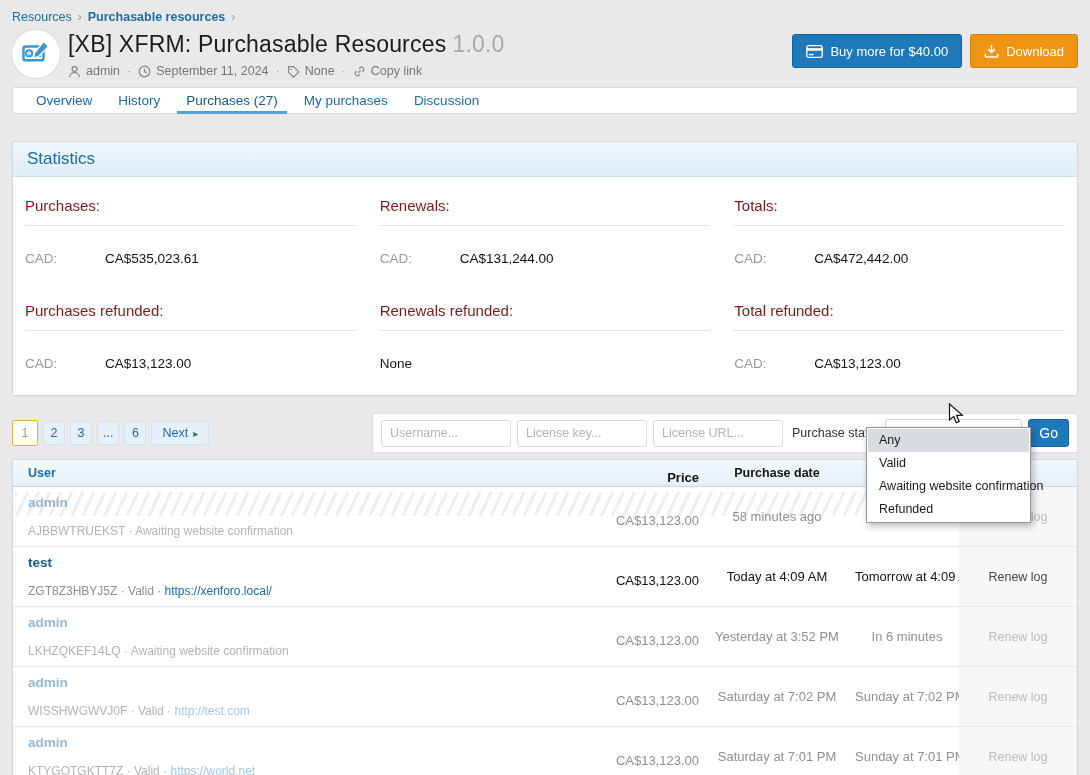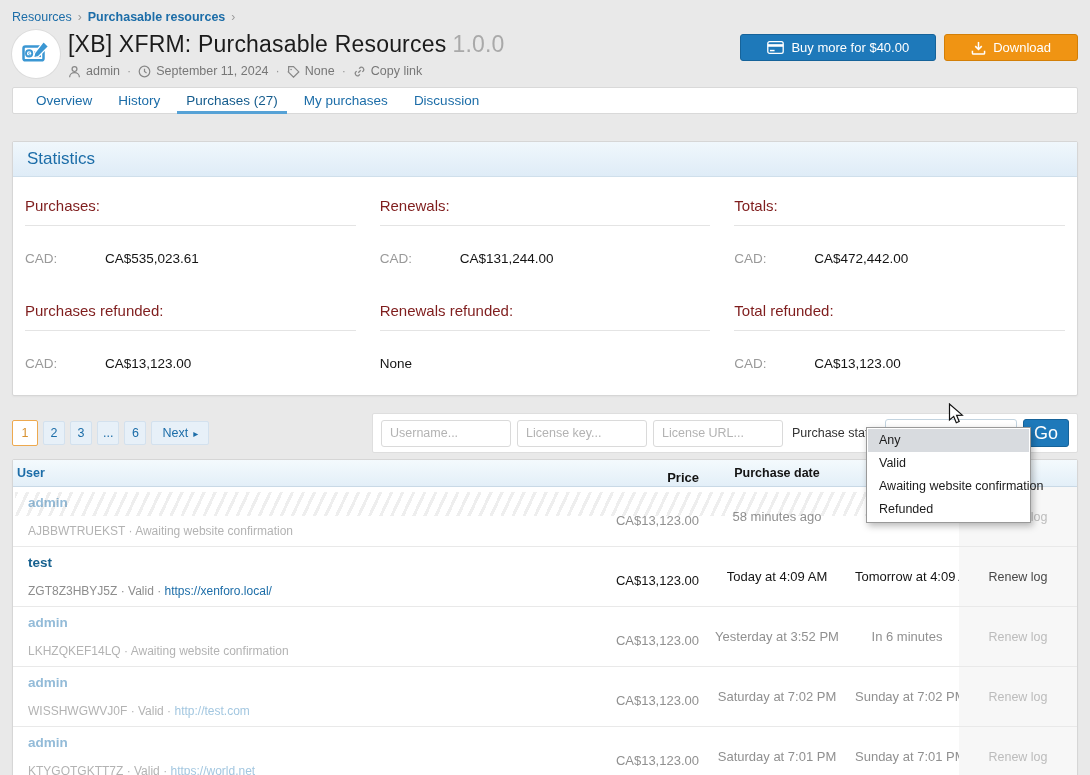--- a/index.html
+++ b/index.html
@@ -24,21 +24,21 @@
   .avatar { width:48px; height:48px; border-radius:50%; background:#fff; box-shadow:0 0 0 1px rgba(0,0,0,.06);
             display:flex; align-items:center; justify-content:center; flex:0 0 48px; margin-right:8px; }
   .title-wrap { flex:1; padding-top:1px; }
   .res-title { font-size:23px; color:#1b1b1b; letter-spacing:.2px; }
   .res-title .ver { color:#a9a9a9; margin-left:6px; }
   .meta { margin-top:6px; color:#777; font-size:12.5px; display:flex; align-items:center; gap:5px; }
   .meta .micon { display:inline-flex; vertical-align:middle; }
   .meta .dot { color:#999; margin:0 2px; }
   .hdr-buttons { display:flex; gap:8px; padding-top:4px; }
   .btn { display:inline-flex; align-items:center; gap:7px; border:none; border-radius:3px;
-         color:#fff; font-size:13px; padding:0 26px; height:27px; cursor:pointer; font-family:inherit; }
+         color:#fff; font-size:13px; padding:0 13px; height:34px; cursor:pointer; font-family:inherit; }
   .btn-blue { background:#1e79ba; border:1px solid #16639a; }
   .btn-orange { background:#f09413; border:1px solid #d37f07; }
 
   
   .tabbar { margin-top:9px; background:#fff; border:1px solid #d9d9d9; border-radius:2px;
             padding:0 10px; display:flex; height:27px; align-items:stretch; }
   .tab { color:#1c6da8; padding:0 13px; display:flex; align-items:center; cursor:pointer; position:relative; font-size:13.5px; }
   .tab.active { color:#155c8d; }
   .tab.active::after { content:""; position:absolute; left:4px; right:4px; bottom:-1px; height:3px; background:#56a2d6; }
 
@@ -66,28 +66,28 @@
   .filter-row { margin-top:17px; display:flex; align-items:center; }
   .filter-panel { margin-left:auto; width:706px; background:#fff; border:1px solid #dedede; border-radius:2px;
                   height:40px; display:flex; align-items:center; padding:0 8px; gap:6px; }
   .tin { width:130px; height:27px; border:1px solid #dadada; border-radius:3px; padding:0 8px;
          font-size:12.5px; color:#555; font-family:inherit; background:#fff; }
   .tin::placeholder { color:#b3b3b3; }
   .ps-label { color:#333; margin-left:3px; white-space:nowrap; font-size:12.5px; }
   .fake-select { width:163px; height:28px; border:1px solid #c3d4e0; border-radius:3px; background:#fff;
                  display:flex; align-items:center; padding:0 7px; cursor:pointer; color:#222; }
   .fake-select .sp { margin-left:auto; display:flex; flex-direction:column; line-height:5px; font-size:7px; color:#444; }
-  .btn-go { height:28px; padding:0 10px; font-size:18px; }
+  .btn-go { height:28px; padding:0 10px; font-size:14px; }
 
   
   .ptable { margin-top:6px; position:relative; }
   .t-hd, .t-row { display:grid; grid-template-columns:1fr 90px 156px 104px 118px; align-items:center; }
   .t-hd { background:linear-gradient(#f4fafd,#e3eff8); border-bottom:1px solid #c9d9e6; height:27px;
           color:#1c6da8; font-weight:bold; font-size:12.5px; }
-  .t-hd .c-user { padding-left:4px; }
+  .t-hd .c-user { padding-left:15px; }
   .c-price { text-align:right; }
   .c-date, .c-exp { text-align:center; white-space:nowrap; }
   .t-row { border-bottom:1px solid #e9e9e9; min-height:53px; position:relative; }
   .t-row:last-child { border-bottom:none; }
   .c-user { padding:8px 10px 8px 15px; overflow:hidden; }
   .uname { font-weight:bold; font-size:13.5px; color:#17618f; display:block; }
   .udetail { margin-top:14px; font-size:12px; color:#8d8d8d; }
   .udetail a { color:#1c6da8; text-decoration:none; }
   .c-price { color:#141414; font-size:13px;margin-top:8px; }
   .c-date { color:#141414; }

